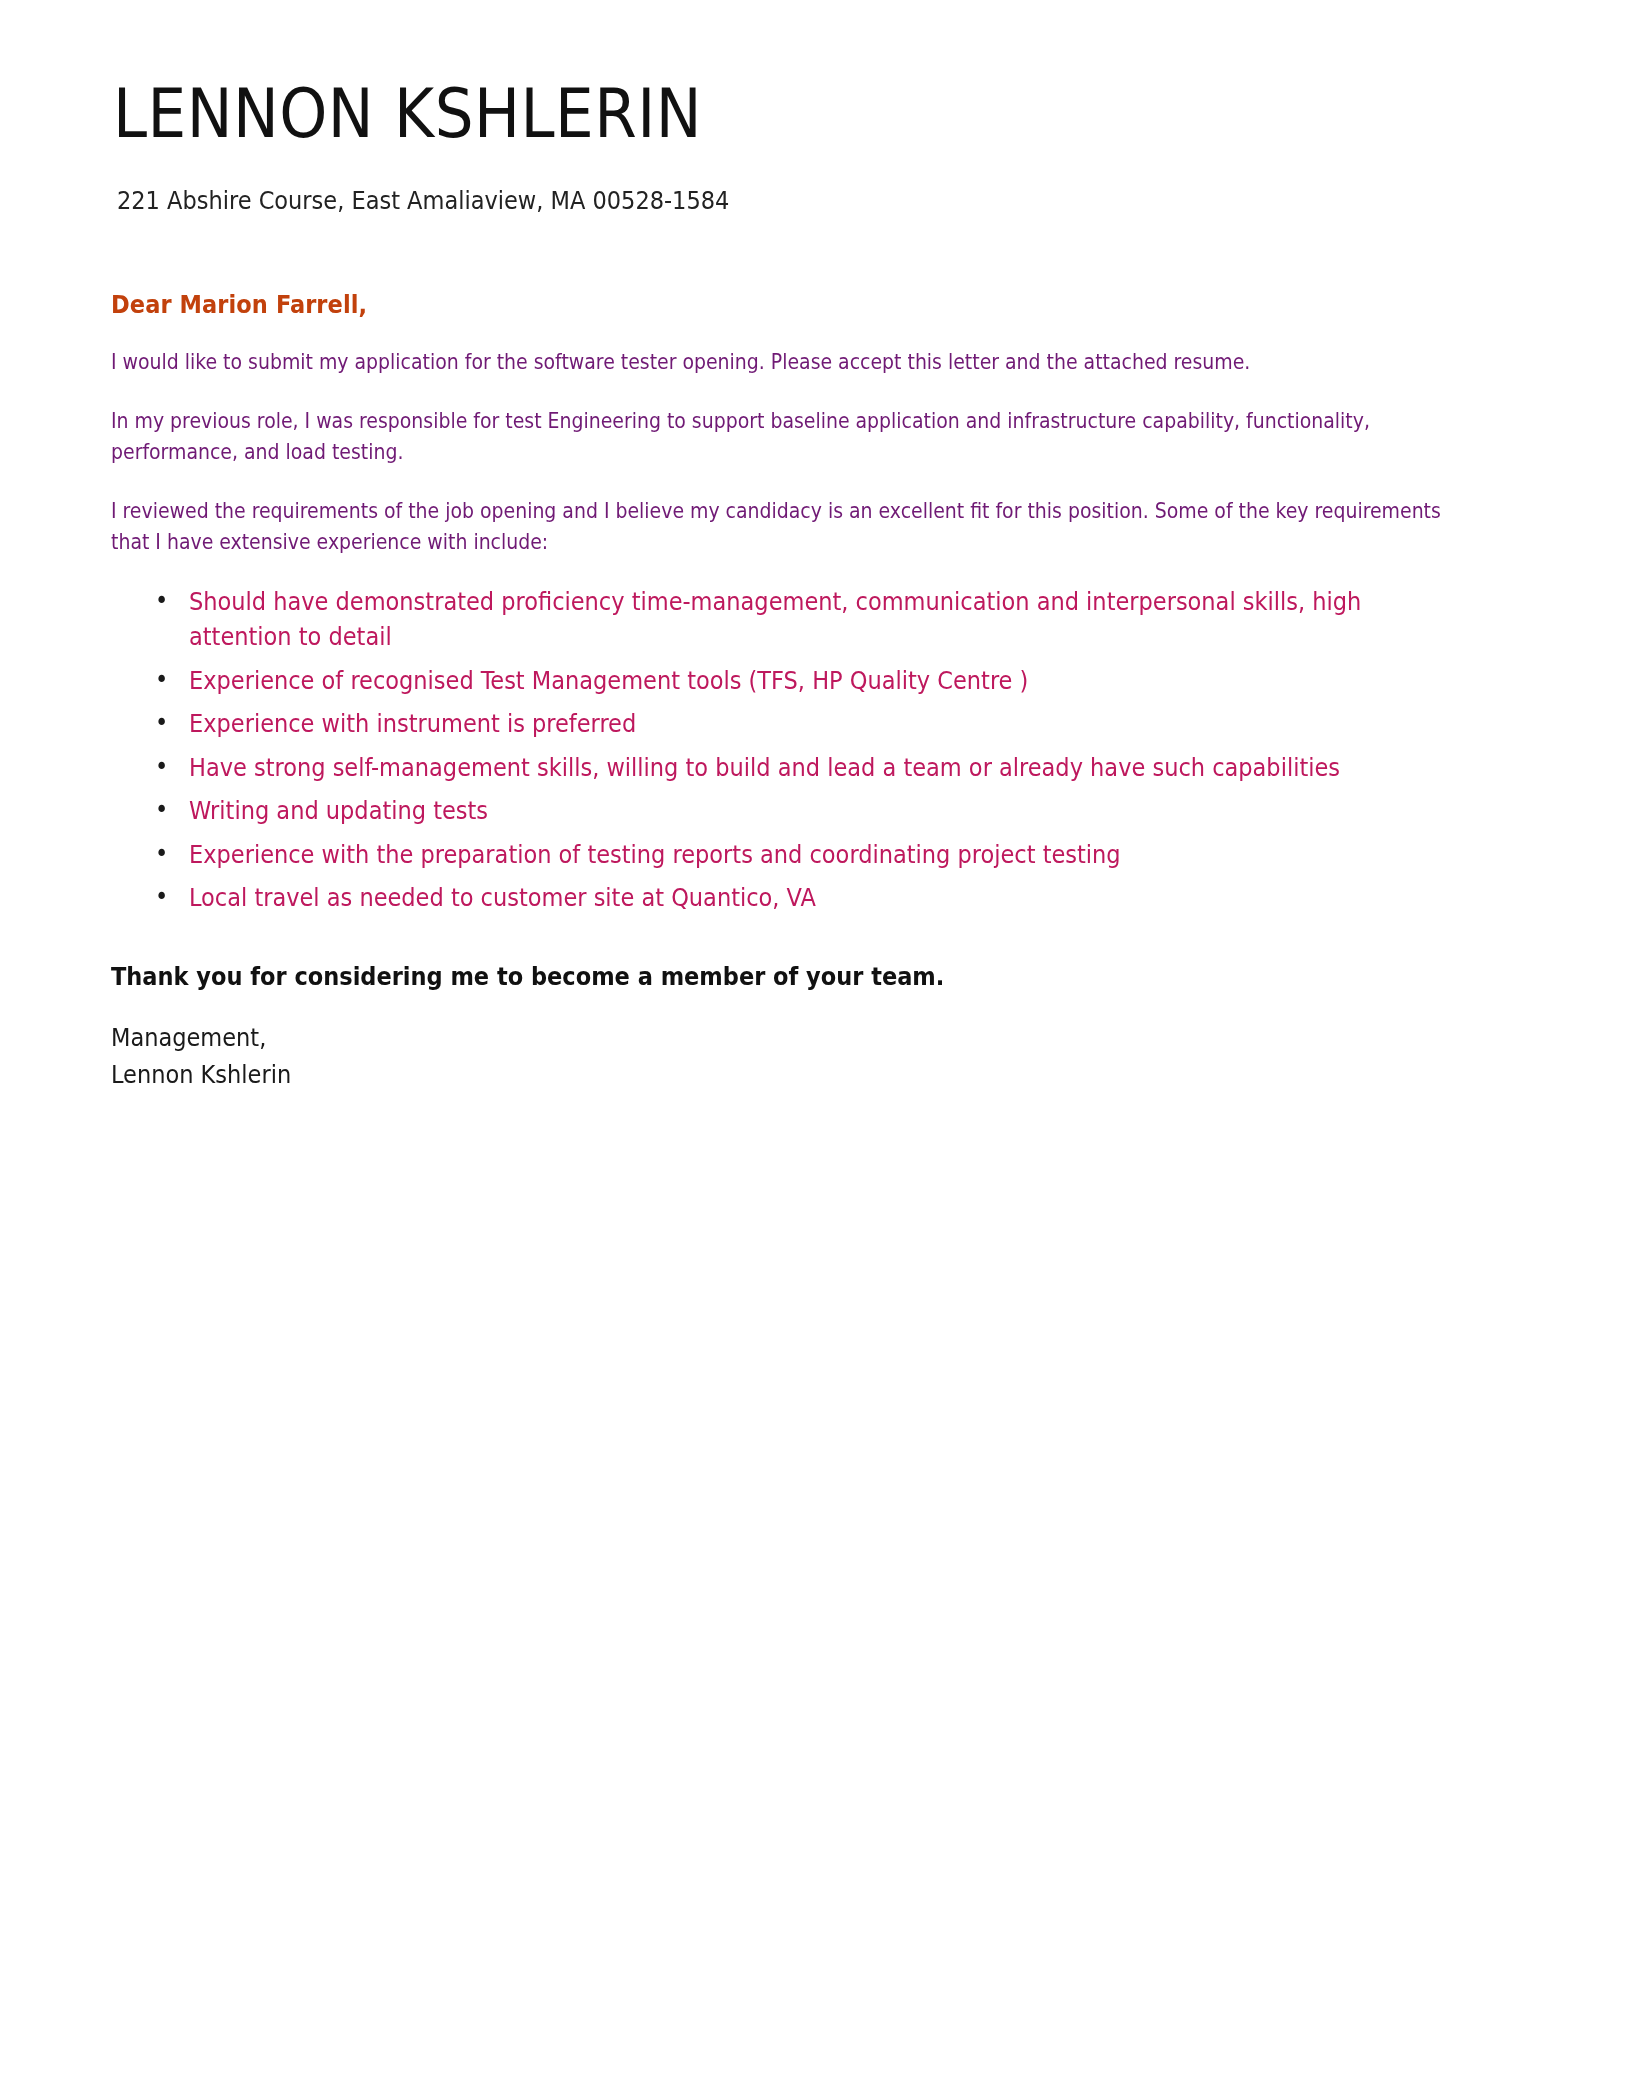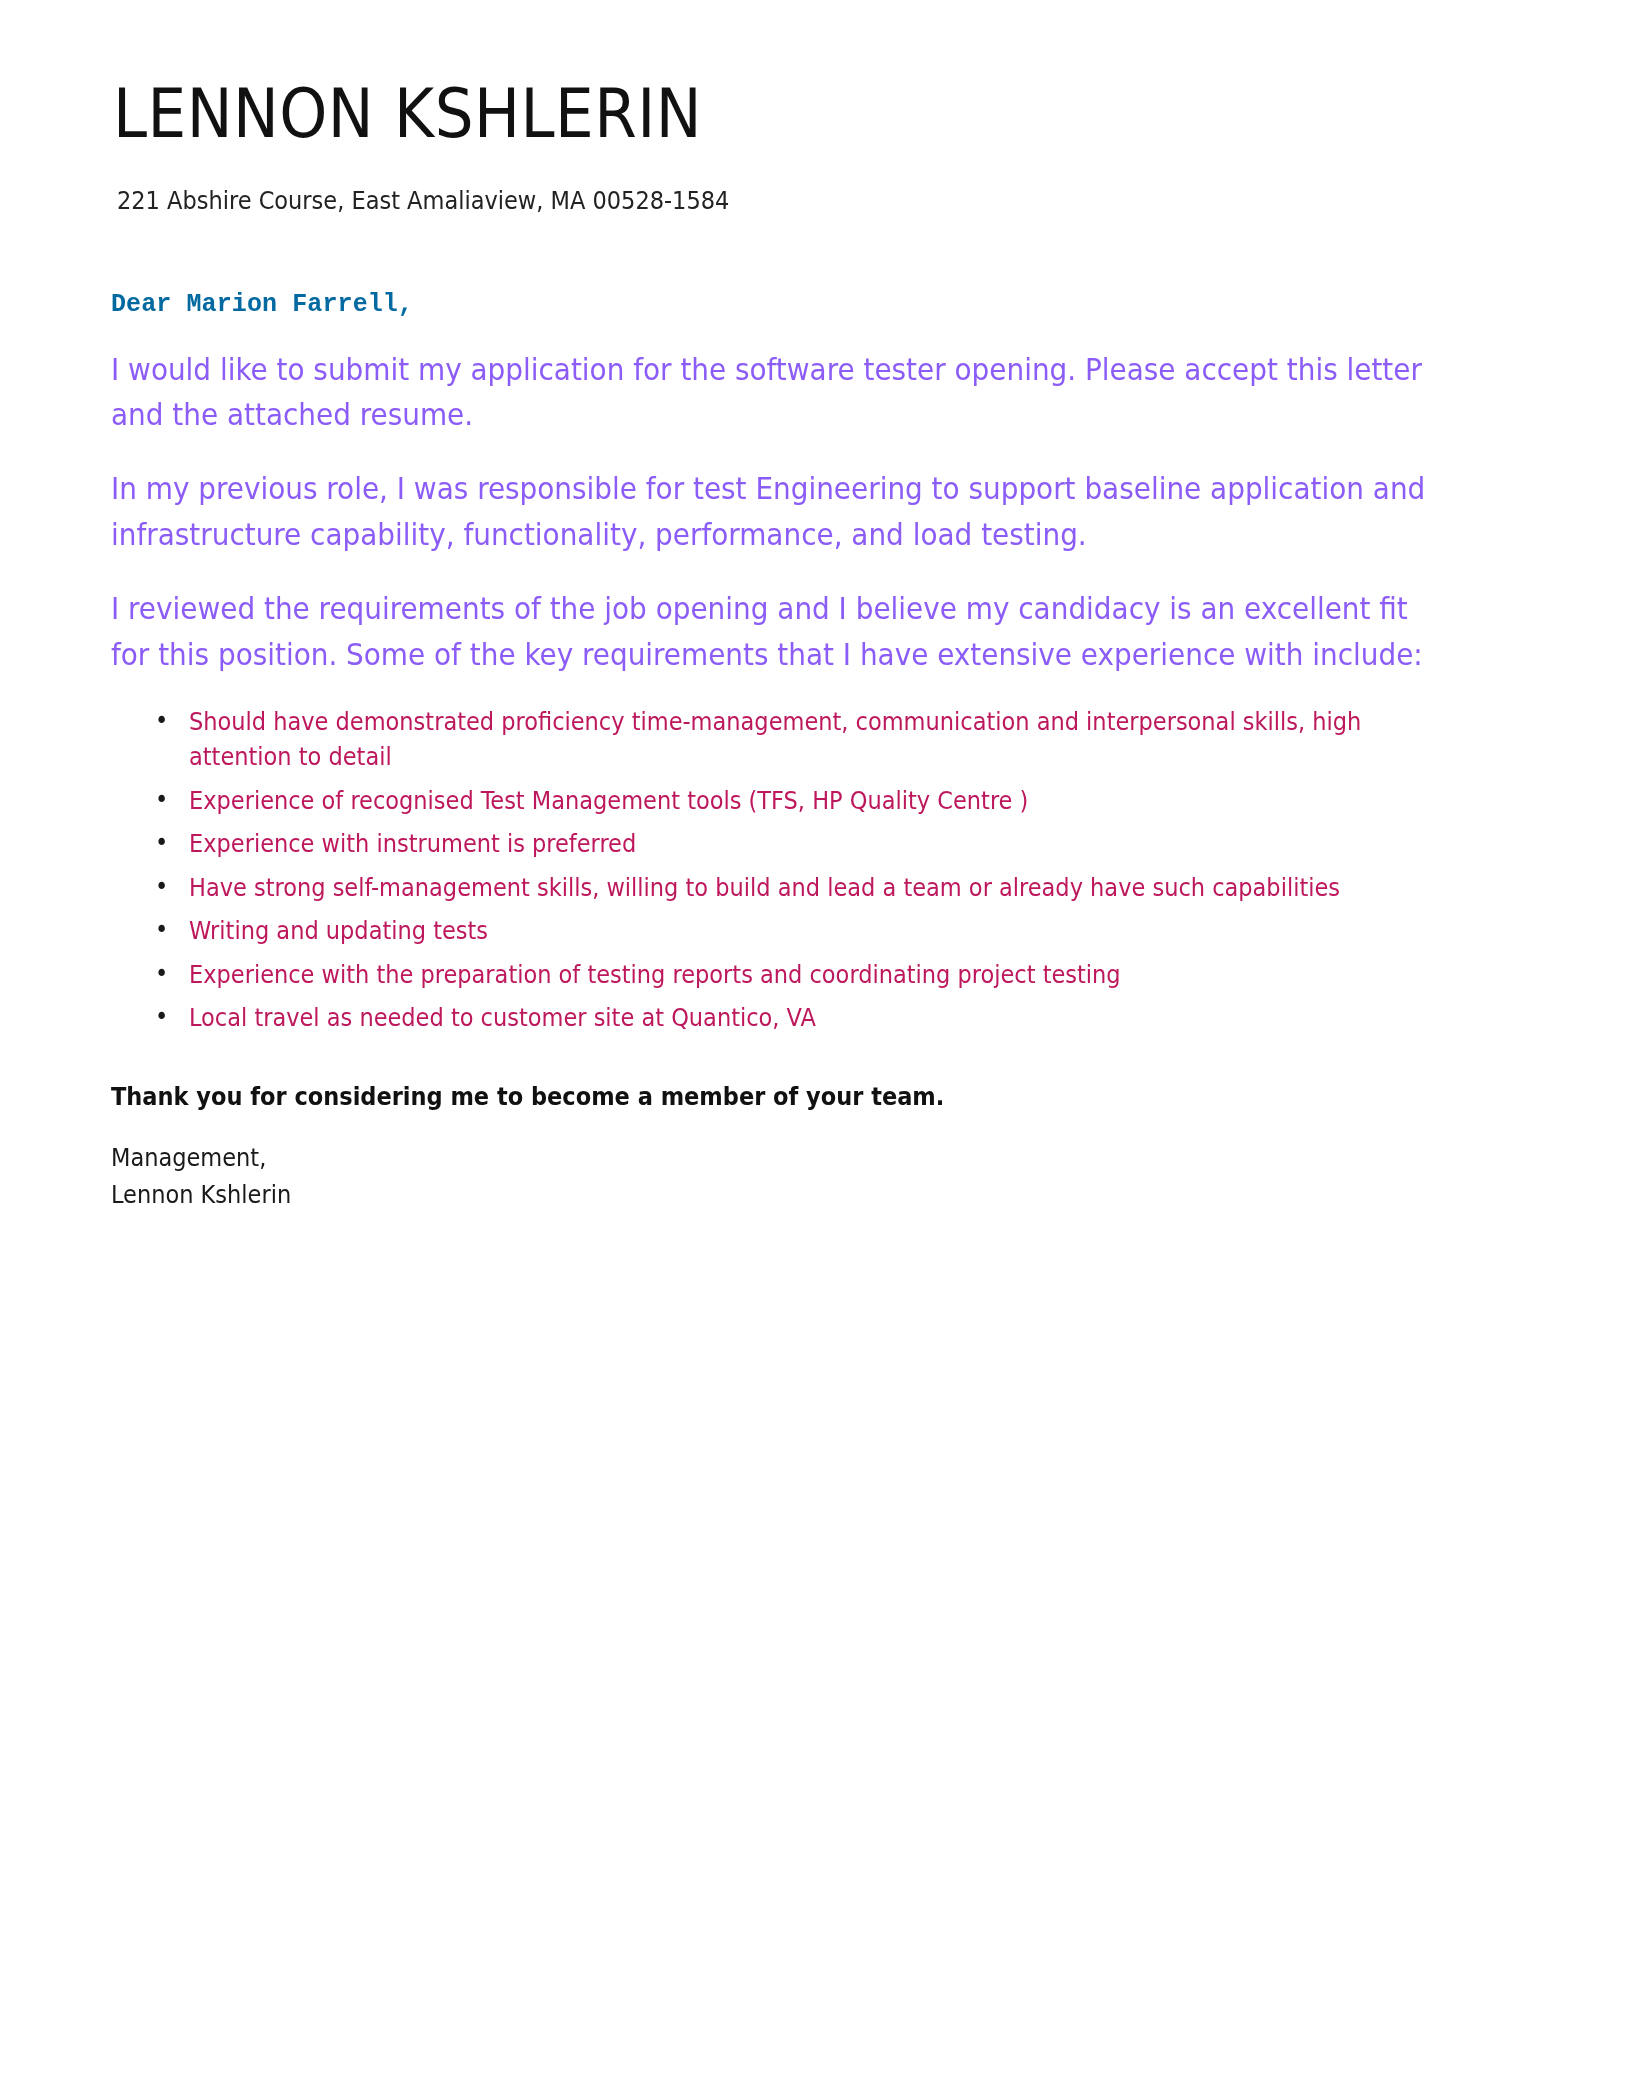--- a/index.html
+++ b/index.html
@@ -54,30 +54,29 @@
     margin: 37px 0 0 6px;
   }
 
   
   .body-block {
     margin-top: 72px;
   }
   .salutation {
     font-size: 25px;
     font-weight: 700;
-    color: #0369a1;
+    color: #c2410c;
     margin: 0 0 0 0;
     letter-spacing: 0.1px;
-    font-family: Liberation Mono, monospace;
   }
   .para {
-    font-size: 31px;
+    font-size: 21px;
     font-weight: 400;
     line-height: 1.48;
-    color: #8b5cf6;
+    color: #701a75;
     margin: 28px 0 0 0;
     max-width: 1420px;
   }
   .req-list {
     list-style: none;
     margin: 26px 0 0 0;
     padding: 0 0 0 44px;
     max-width: 1390px;
   }
   .req-list li {

